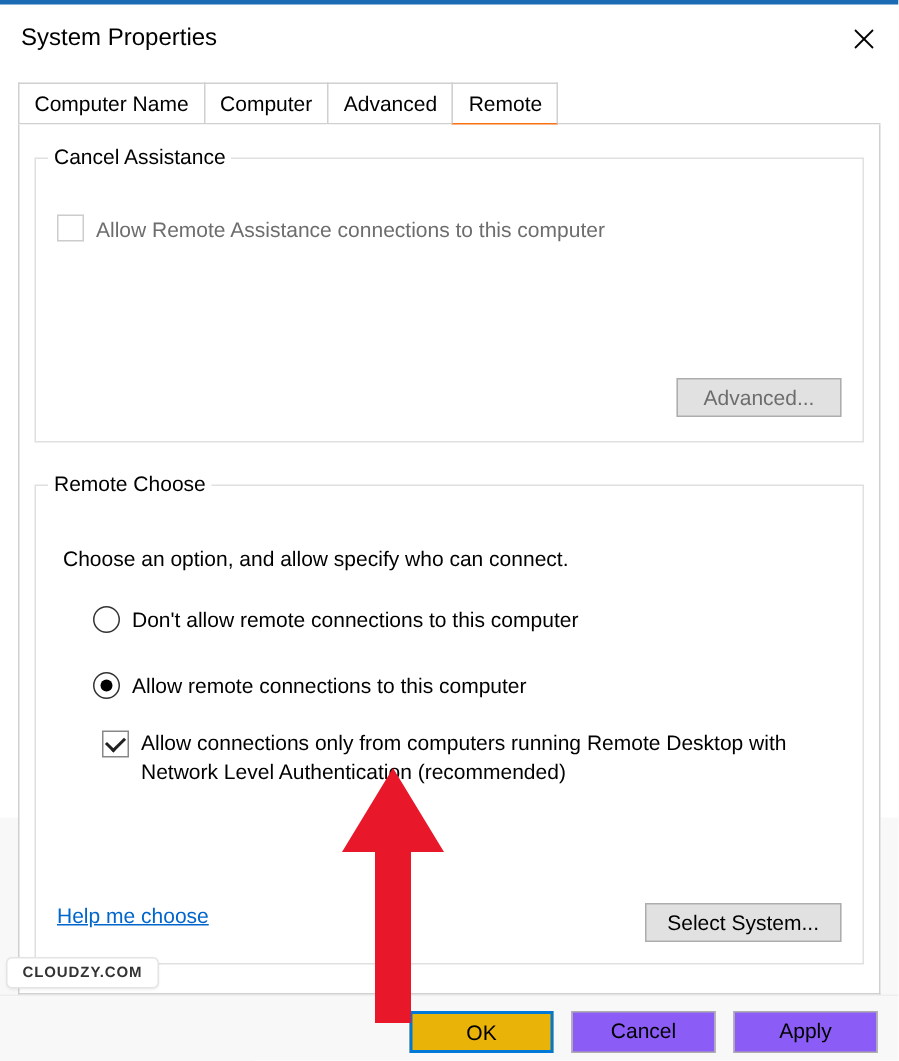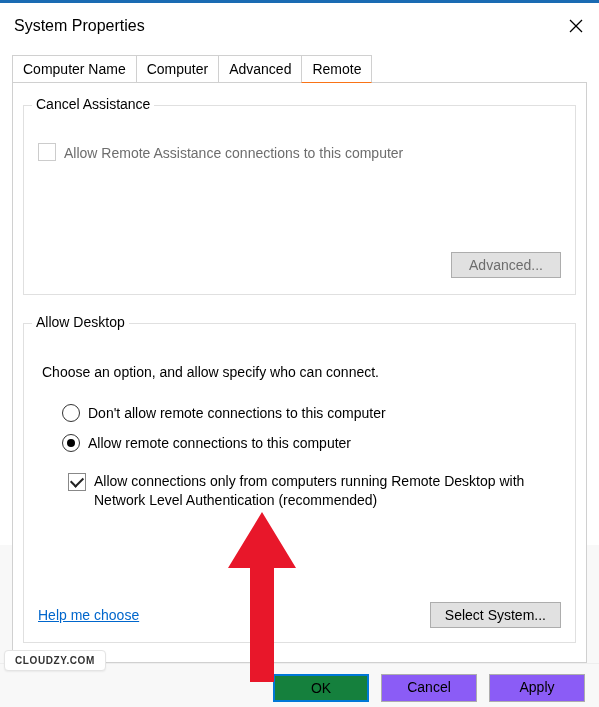--- a/index.html
+++ b/index.html
@@ -156,21 +156,21 @@
     background: #000;
     border-radius: 50%;
   }
   .nla-row { margin: 20px 0 0 30px; display: flex; gap: 8px; align-items:flex-start;}
   .nla-text { line-height: 1.35; }
   .bottom-row {
     position: absolute;
     left: 14px; right: 14px; bottom: 14px;
     display: flex;
     justify-content: space-between;
-    align-items: center;
+    align-items: flex-start;
   }
   .link {
     color: #0066cc;
     text-decoration: underline;
     cursor: pointer;
     font-size: 14px;
   }
   .footer {
     display: flex;
     justify-content: flex-end;
@@ -180,25 +180,25 @@
   }
   .footer .fbtn {
     min-width: 96px;
     padding: 4px 0;
     background: #8b5cf6;
     border: 1px solid #adadad;
     text-align: center;
     font-size: 14px;
     cursor: pointer;
   }
-  .footer .fbtn.primary { border: 2px solid #0078d7; background:#15803d; }
+  .footer .fbtn.primary { border: 2px solid #0078d7; background:#eab308; }
   .badge {
     position: absolute;
     left: 4px;
-    bottom: 36px;
+    bottom: 48px;
     background: #fff;
     border: 1px solid #e4e4e4;
     border-radius: 4px;
     padding: 4px 10px;
     font-size: 10px;
     letter-spacing: 0.6px;
     font-weight: 700;
     color: #333;
     box-shadow: 0 1px 2px rgba(0,0,0,0.06);
   }
@@ -238,29 +238,29 @@
         <div class="row-checkbox">
           <span class="checkbox disabled"></span>
           <span class="lbl-disabled">Allow Remote Assistance connections to this computer</span>
         </div>
         <div class="adv-btn-wrap">
           <div class="btn-gray">Advanced...</div>
         </div>
       </div>
 
       <div class="group group2">
-        <div class="group-title">Allow Desktop</div>
+        <div class="group-title">Remote Choose</div>
         <div class="instr">Choose an option, and allow specify who can connect.</div>
 
         <div class="radio-row">
           <span class="radio"></span>
           <span>Don't allow remote connections to this computer</span>
         </div>
 
-        <div class="radio-row" style="margin-top:12px;">
+        <div class="radio-row" style="margin-top:26px;">
           <span class="radio selected"></span>
           <span>Allow remote connections to this computer</span>
         </div>
 
         <div class="nla-row">
           <span class="checkbox checked"></span>
           <span class="nla-text">Allow connections only from computers running Remote Desktop with Network Level Authentication (recommended)</span>
         </div>
 
         <div class="bottom-row">

